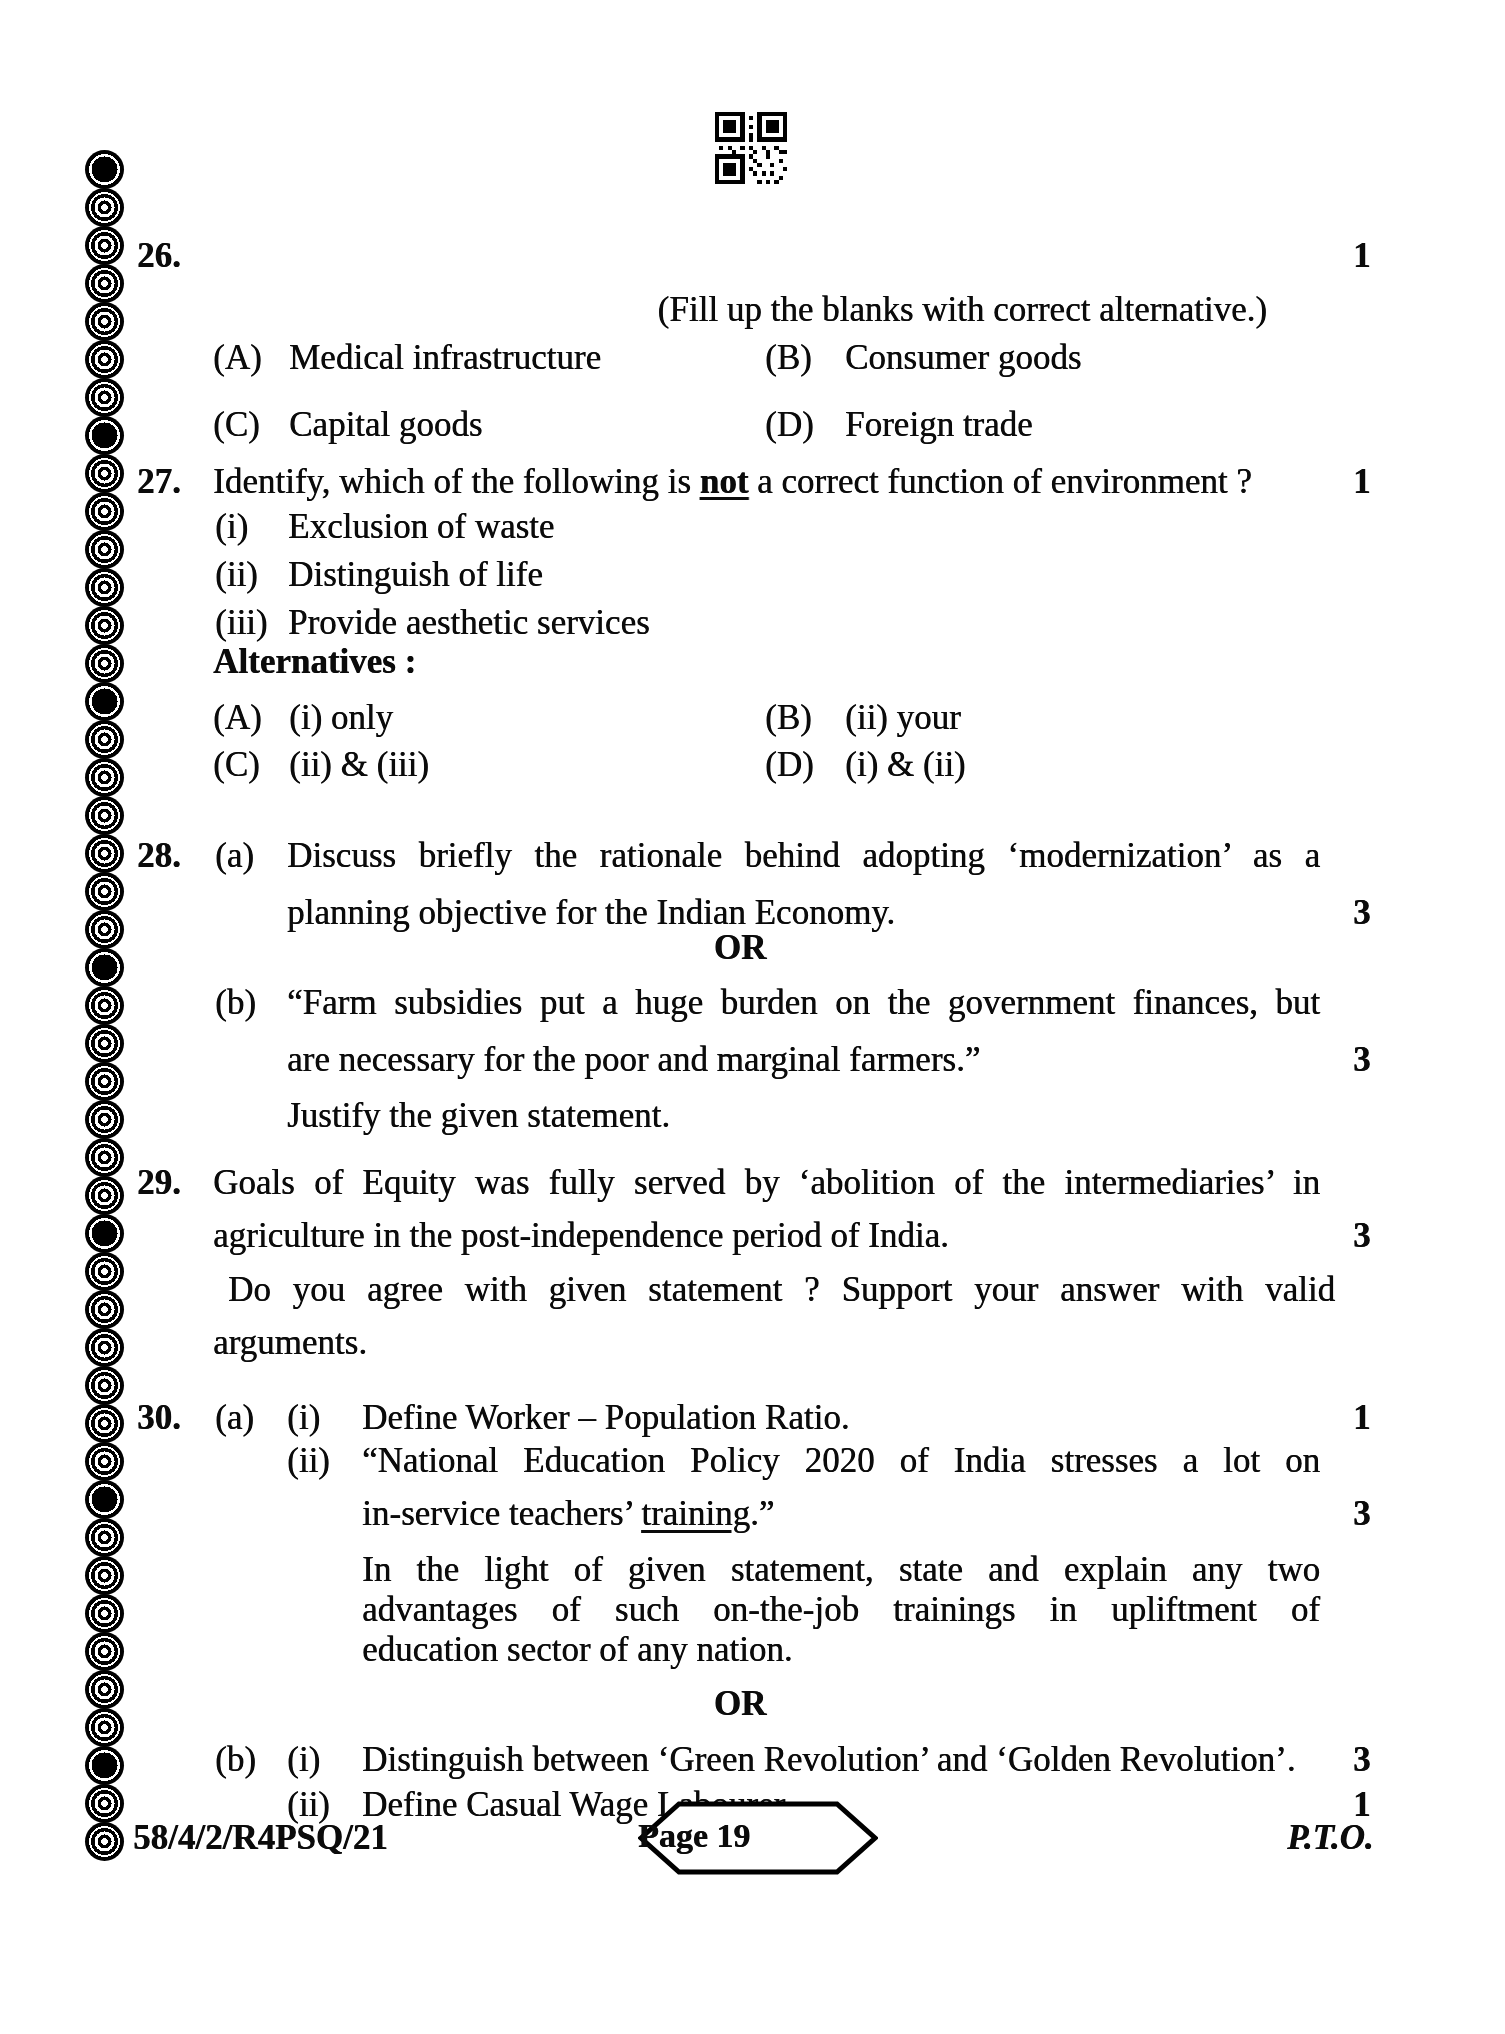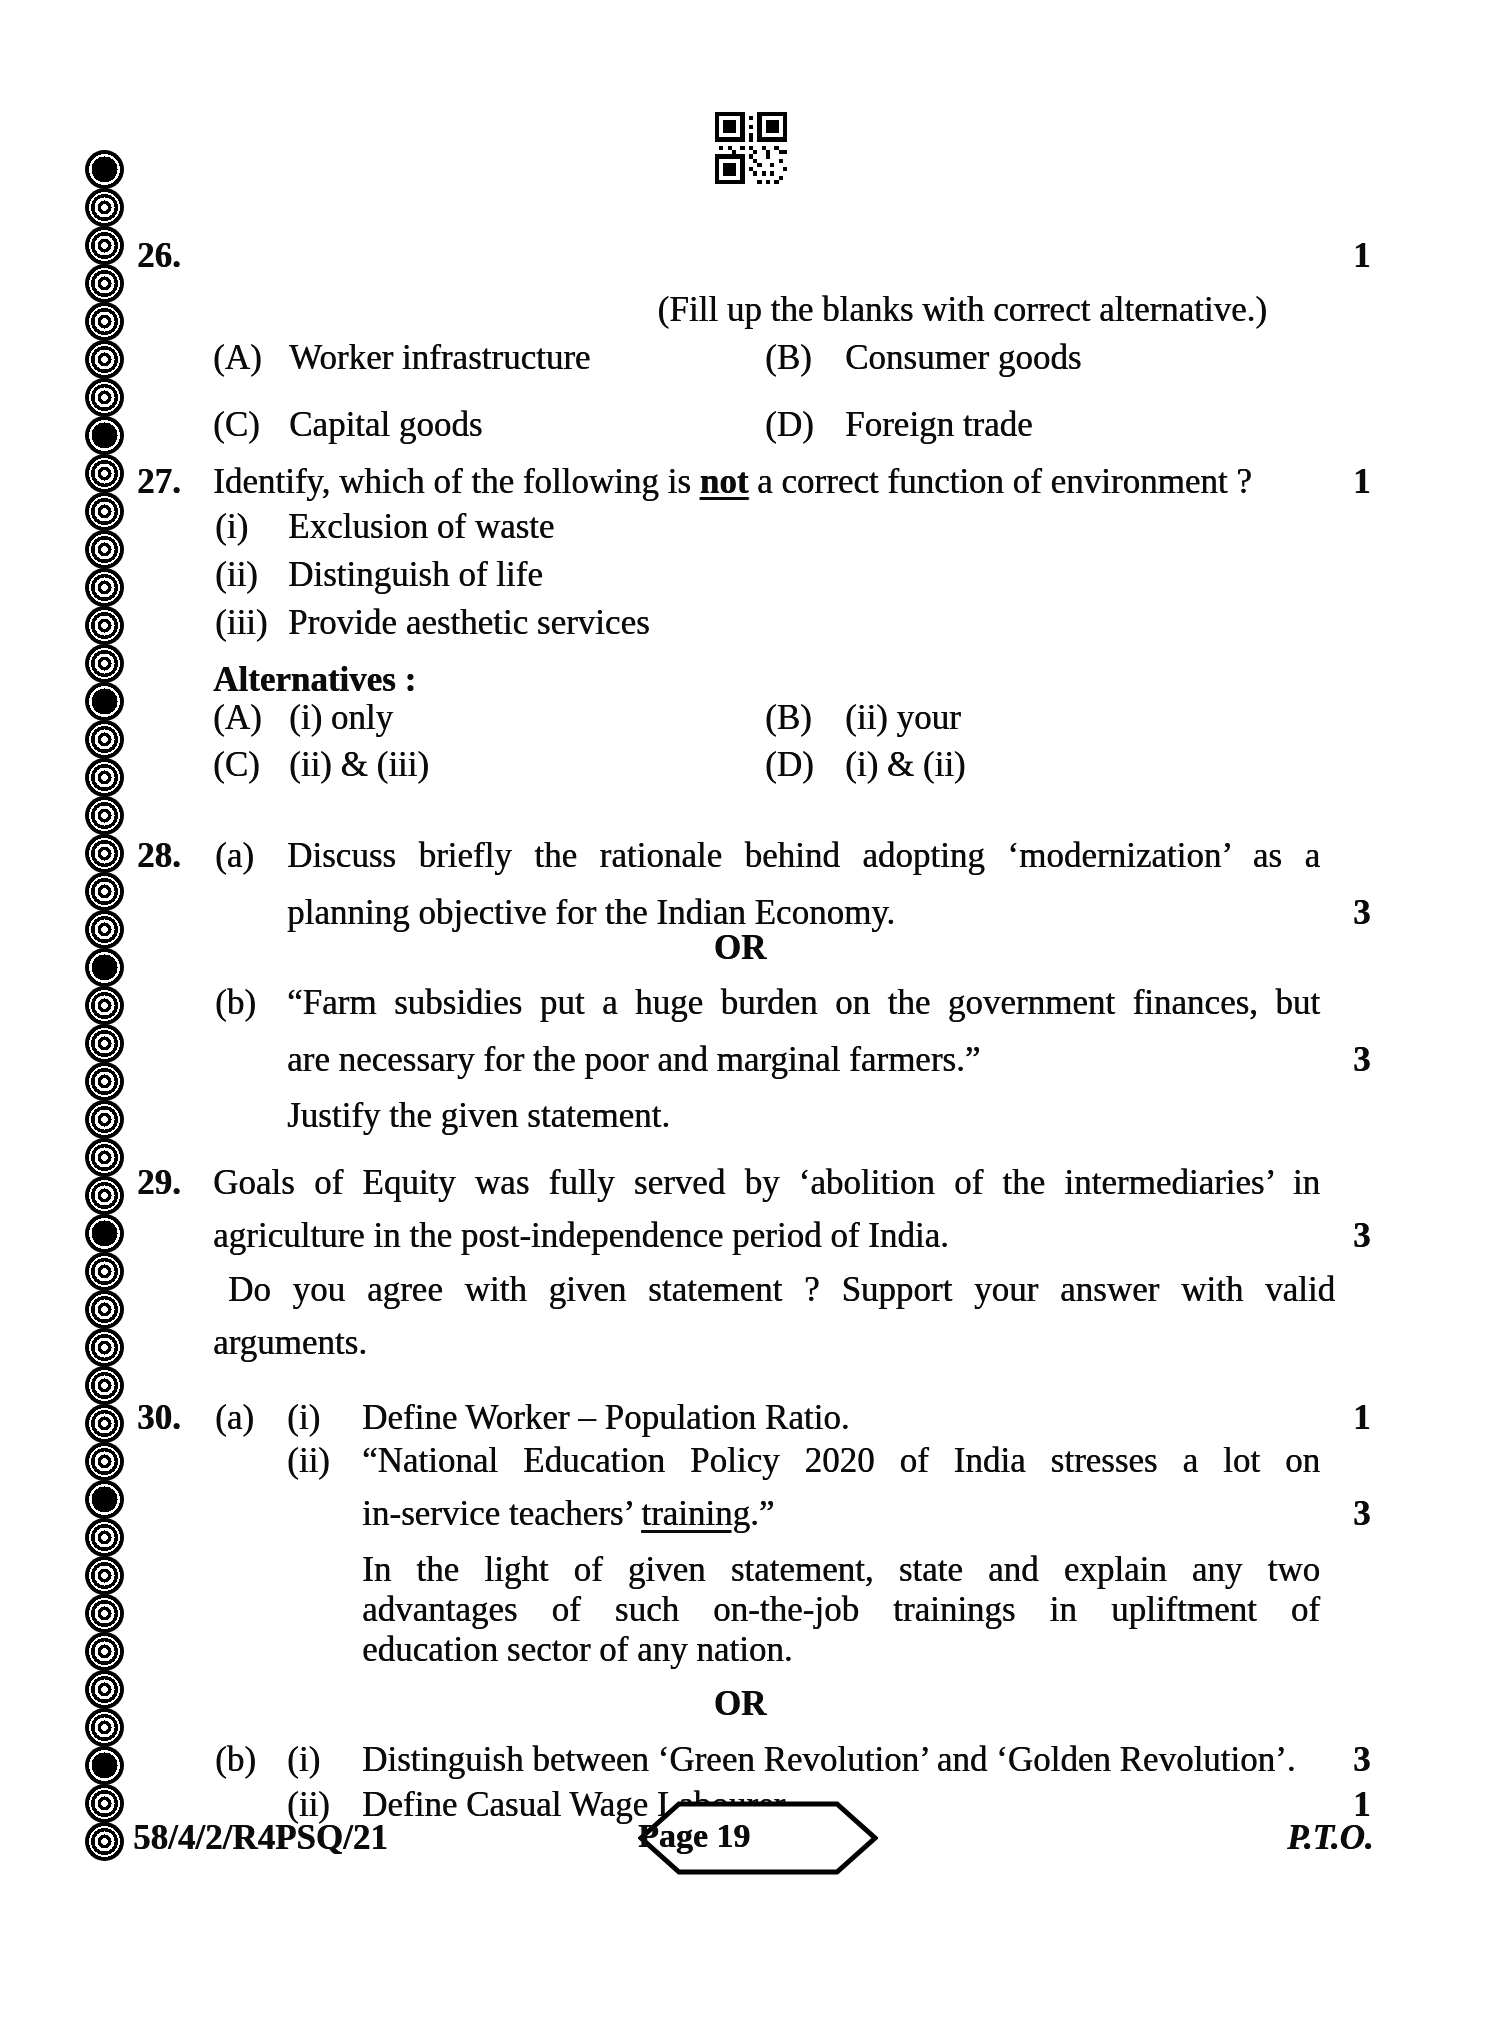--- a/index.html
+++ b/index.html
@@ -130,39 +130,39 @@
       <div class="ring solid" style="top: 1596px;"></div>
       <div class="ring" style="top: 1634px;"></div>
       <div class="ring" style="top: 1672px;"></div>
     </div>
 
   <div class="abs qnum" style="left:137px;top:236px;">26.</div>
   <div class="abs marks" style="left:1353px;top:236px;">1</div>
   <div class="abs r" style="left:213px;top:290px;width:1054px;">(Fill up the blanks with correct alternative.)</div>
 
   <div class="abs" style="left:213px;top:338px;">(A)</div>
-  <div class="abs" style="left:289px;top:338px;">Worker infrastructure</div>
+  <div class="abs" style="left:289px;top:338px;">Medical infrastructure</div>
   <div class="abs" style="left:765px;top:338px;">(B)</div>
   <div class="abs" style="left:845px;top:338px;">Consumer goods</div>
   <div class="abs" style="left:213px;top:405px;">(C)</div>
   <div class="abs" style="left:289px;top:405px;">Capital goods</div>
   <div class="abs" style="left:765px;top:405px;">(D)</div>
   <div class="abs" style="left:845px;top:405px;">Foreign trade</div>
 
   <div class="abs qnum" style="left:137px;top:462px;">27.</div>
   <div class="abs" style="left:213px;top:462px;"><span>Identify, which of the following is </span><span class="ub">not</span><span> a correct function of environment ?</span></div>
   <div class="abs marks" style="left:1353px;top:462px;">1</div>
 
   <div class="abs" style="left:215px;top:507px;">(i)</div>
   <div class="abs" style="left:288px;top:507px;">Exclusion of waste</div>
   <div class="abs" style="left:215px;top:555px;">(ii)</div>
   <div class="abs" style="left:288px;top:555px;">Distinguish of life</div>
   <div class="abs" style="left:215px;top:603px;">(iii)</div>
   <div class="abs" style="left:288px;top:603px;">Provide aesthetic services</div>
-  <div class="abs b" style="left:213px;top:660px;">Alternatives :</div>
+  <div class="abs b" style="left:213px;top:642px;">Alternatives :</div>
 
   <div class="abs" style="left:213px;top:698px;">(A)</div>
   <div class="abs" style="left:289px;top:698px;">(i) only</div>
   <div class="abs" style="left:765px;top:698px;">(B)</div>
   <div class="abs" style="left:845px;top:698px;">(ii) your</div>
   <div class="abs" style="left:213px;top:745px;">(C)</div>
   <div class="abs" style="left:289px;top:745px;">(ii) &amp; (iii)</div>
   <div class="abs" style="left:765px;top:745px;">(D)</div>
   <div class="abs" style="left:845px;top:745px;">(i) &amp; (ii)</div>
 

